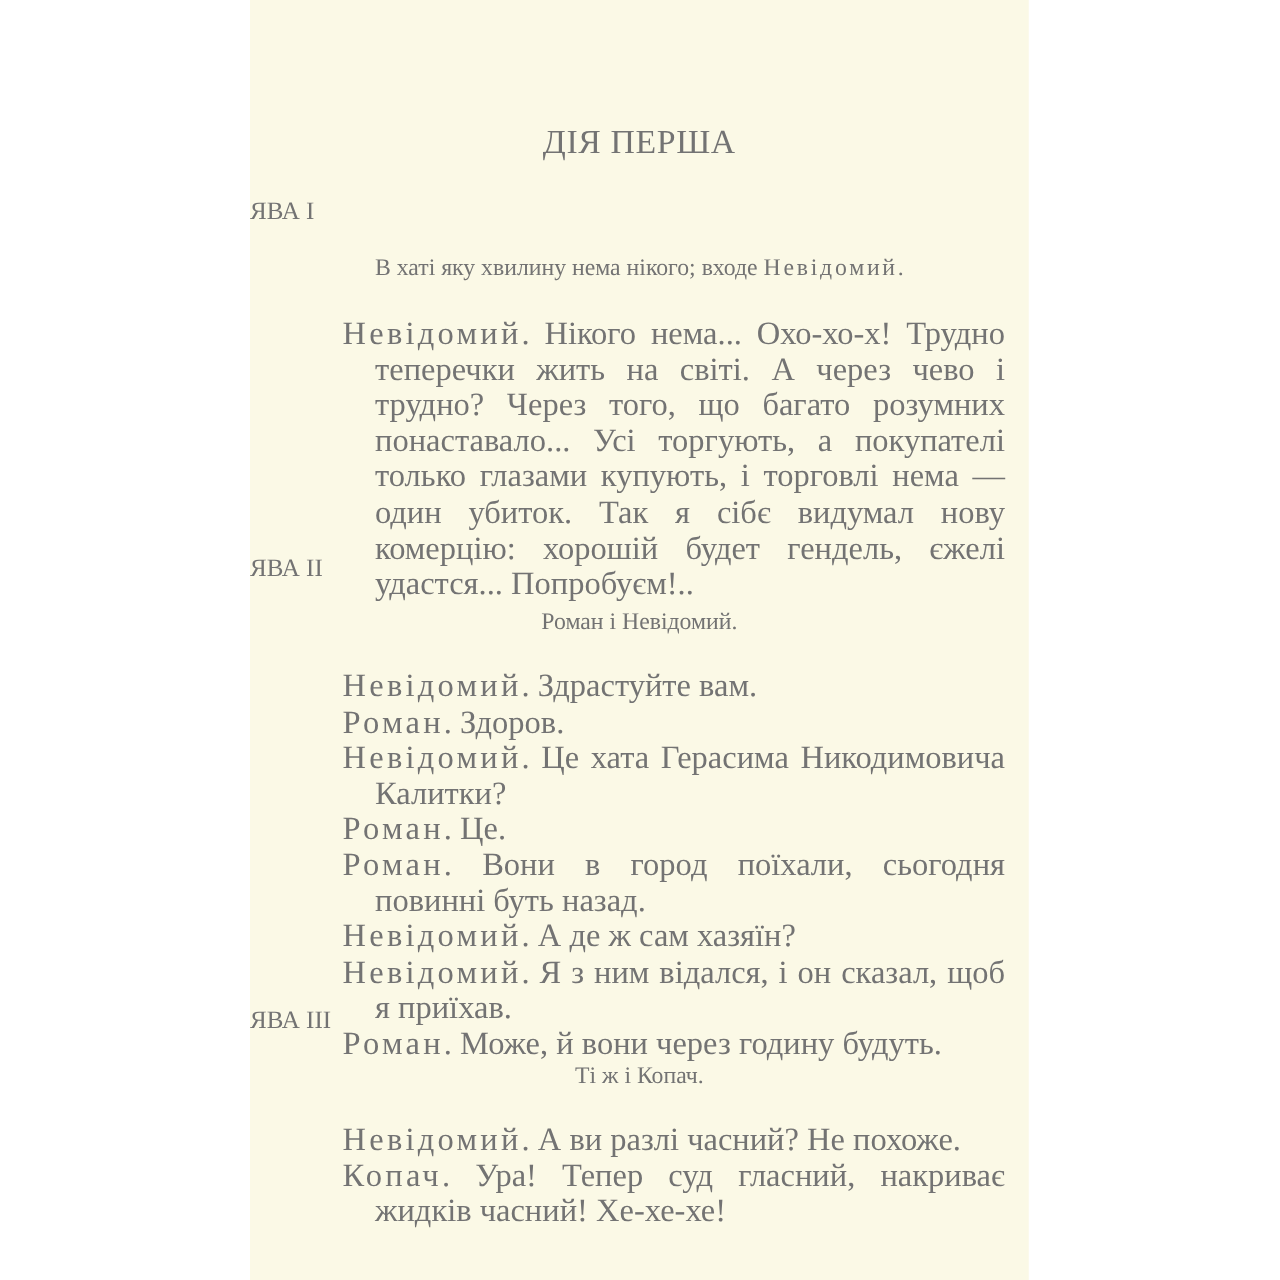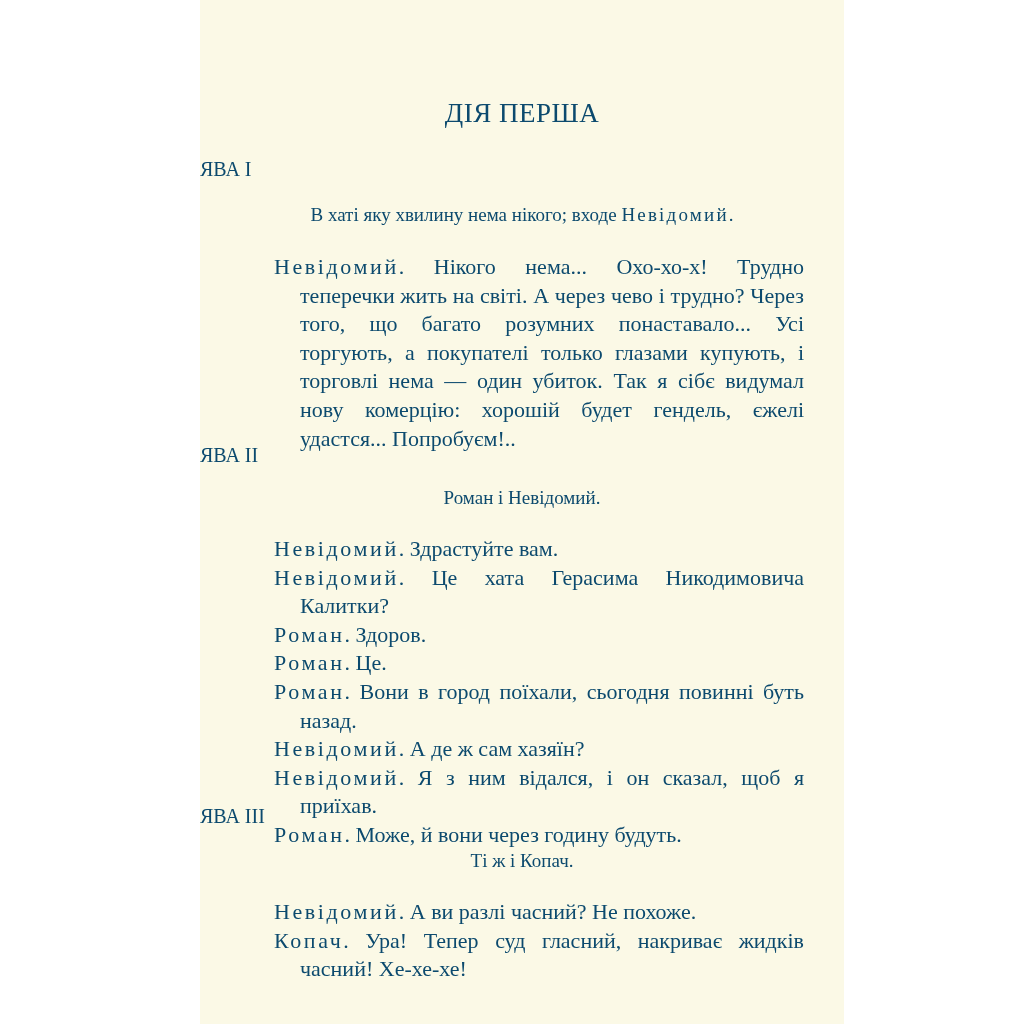--- a/index.html
+++ b/index.html
@@ -1,57 +1,56 @@
 <!DOCTYPE html>
 <html><head>
 <meta charset="utf-8">
 <style>
   html, body { margin:0; padding:0; }
   body { width:1024px; height:1024px; background:#ffffff; position:relative; overflow:hidden; }
   .page {
     position:absolute; left:200px; top:0; width:623px; height:1024px;
     background:#fbf9e6;
-    color:#0c4a6e;
+    color:#737373;
     font-family:"Liberation Serif", "DejaVu Serif", serif;
-    padding-left:21px;
   }
   .act-title {
     position:absolute; left:0; width:100%; top:98px; text-align:center;
     font-size:27px; letter-spacing:0.5px;
   }
   .scene-title {
     position:absolute; left:0; width:100%; font-size:20px;
   }
   .stage {
     position:absolute; left:0; width:100%; text-align:center;
     font-size:19px;
   }
   .speaker { letter-spacing:2.6px; }
-  .lines { position:absolute; left:74px; width:530px; font-size:22px; line-height:28.6px; }
+  .lines { position:absolute; left:74px; width:530px; font-size:26px; line-height:28.6px; }
   .line { padding-left:26px; text-indent:-26px; text-align:justify; text-align-last:left; }
   .spaced { letter-spacing:2.2px; }
 </style>
 </head>
 <body>
 
 <div class="page">
   <div class="act-title">ДІЯ ПЕРША</div>
 
   <div class="scene-title" style="top:158px">ЯВА I</div>
   <div class="stage" style="top:204px"><span>В хаті яку хвилину нема нікого; входе </span><span class="spaced">Невідомий</span><span>.</span></div>
   <div class="lines" style="top:253px">
     <div class="line"><span class="speaker">Невідомий</span><span>. Нікого нема... Охо-хо-х! Трудно теперечки жить на світі. А через чево і трудно? Через того, що багато розумних понаставало... Усі торгують, а покупателі только глазами купують, і торговлі нема — один убиток. Так я сібє видумал нову комерцію: хорошій будет гендель, єжелі удастся... Попробуєм!..</span></div>
   </div>
 
   <div class="scene-title" style="top:444px">ЯВА II</div>
   <div class="stage" style="top:487px">Роман і Невідомий.</div>
   <div class="lines" style="top:535px">
     <div class="line"><span class="speaker">Невідомий</span><span>. Здрастуйте вам.</span></div>
+    <div class="line"><span class="speaker">Роман</span><span>. Здоров.</span></div>
     <div class="line"><span class="speaker">Невідомий</span><span>. Це хата Герасима Никодимовича Калитки?</span></div>
-    <div class="line"><span class="speaker">Роман</span><span>. Здоров.</span></div>
     <div class="line"><span class="speaker">Роман</span><span>. Це.</span></div>
     <div class="line"><span class="speaker">Роман</span><span>. Вони в город поїхали, сьогодня повинні буть назад.</span></div>
     <div class="line"><span class="speaker">Невідомий</span><span>. А де ж сам хазяїн?</span></div>
     <div class="line"><span class="speaker">Невідомий</span><span>. Я з ним відался, і он сказал, щоб я приїхав.</span></div>
     <div class="line"><span class="speaker">Роман</span><span>. Може, й вони через годину будуть.</span></div>
   </div>
 
   <div class="scene-title" style="top:805px">ЯВА III</div>
   <div class="stage" style="top:850px">Ті ж і Копач.</div>
   <div class="lines" style="top:898px">

